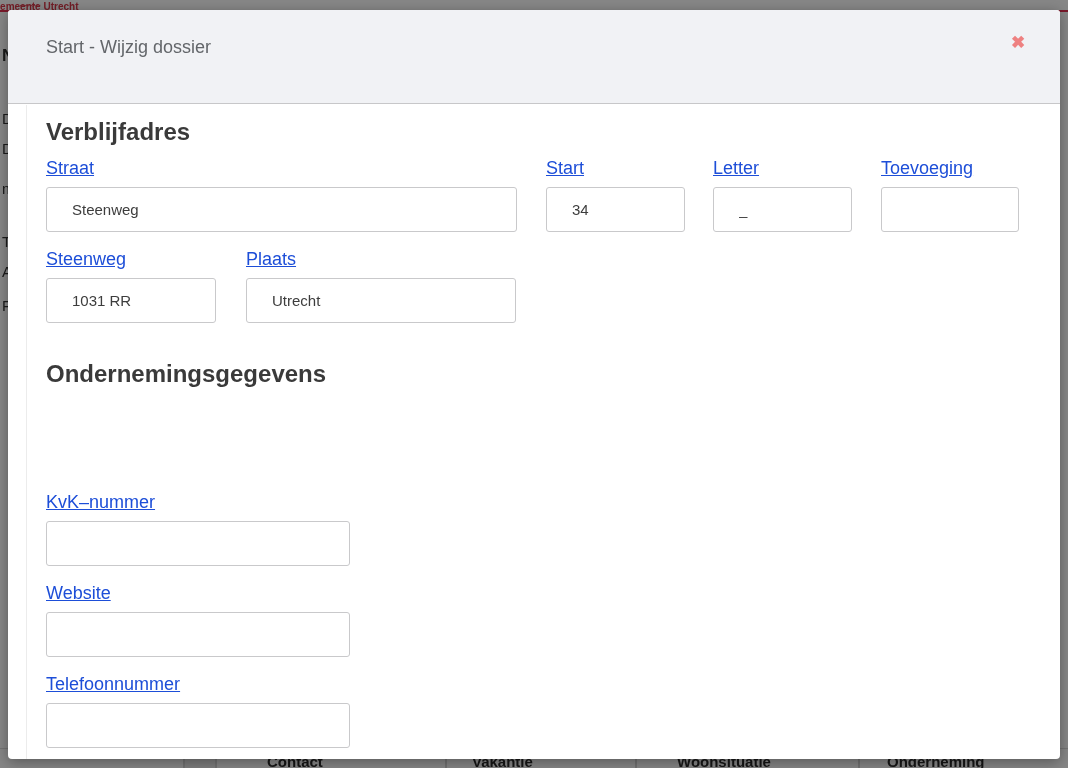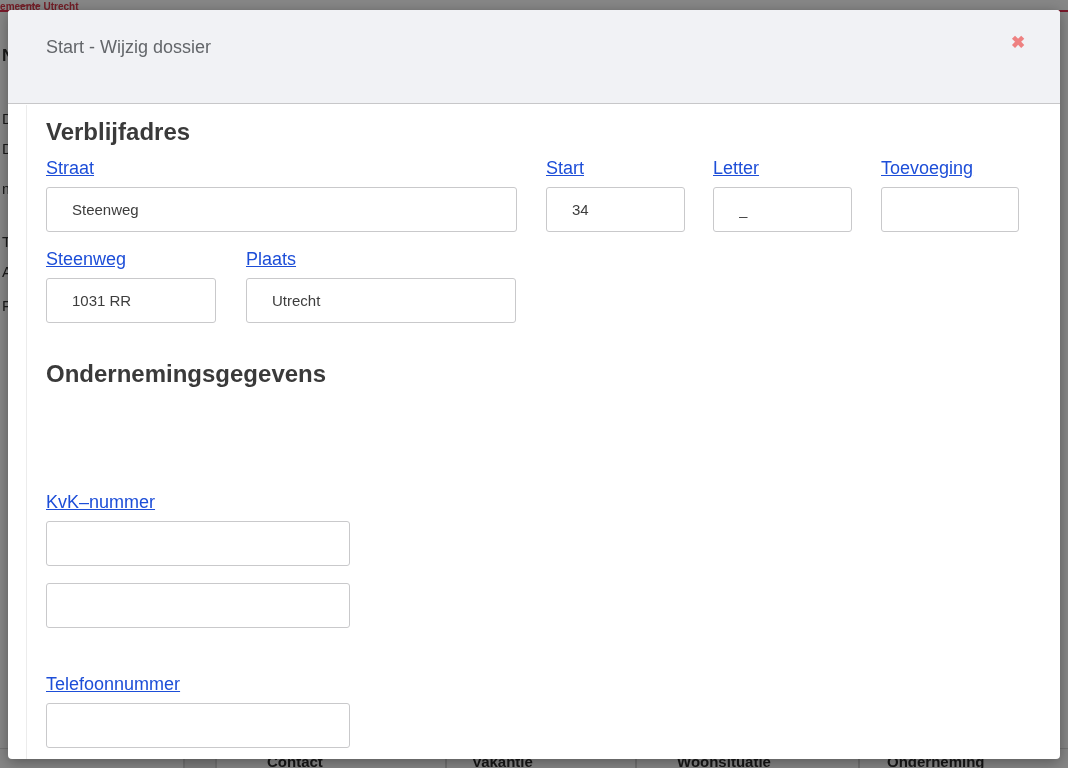--- a/index.html
+++ b/index.html
@@ -163,19 +163,20 @@
     <input type="text" value="Utrecht" style="">
   </div>
 
   <h2 class="section-heading" style="top:350px">Ondernemingsgegevens</h2>
 
   <div class="field" style="left:38px; top:482px; width:304px">
     <span class="flabel">KvK–nummer</span>
     <input type="text" value="" style="">
   </div>
   <div class="field" style="left:38px; top:573px; width:304px">
+    <span class="flabel">Website</span>
     <input type="text" value="" style="">
   </div>
   <div class="field" style="left:38px; top:664px; width:304px">
     <span class="flabel">Telefoonnummer</span>
     <input type="text" value="" style="">
   </div>
 </div>
 
 </body></html>

